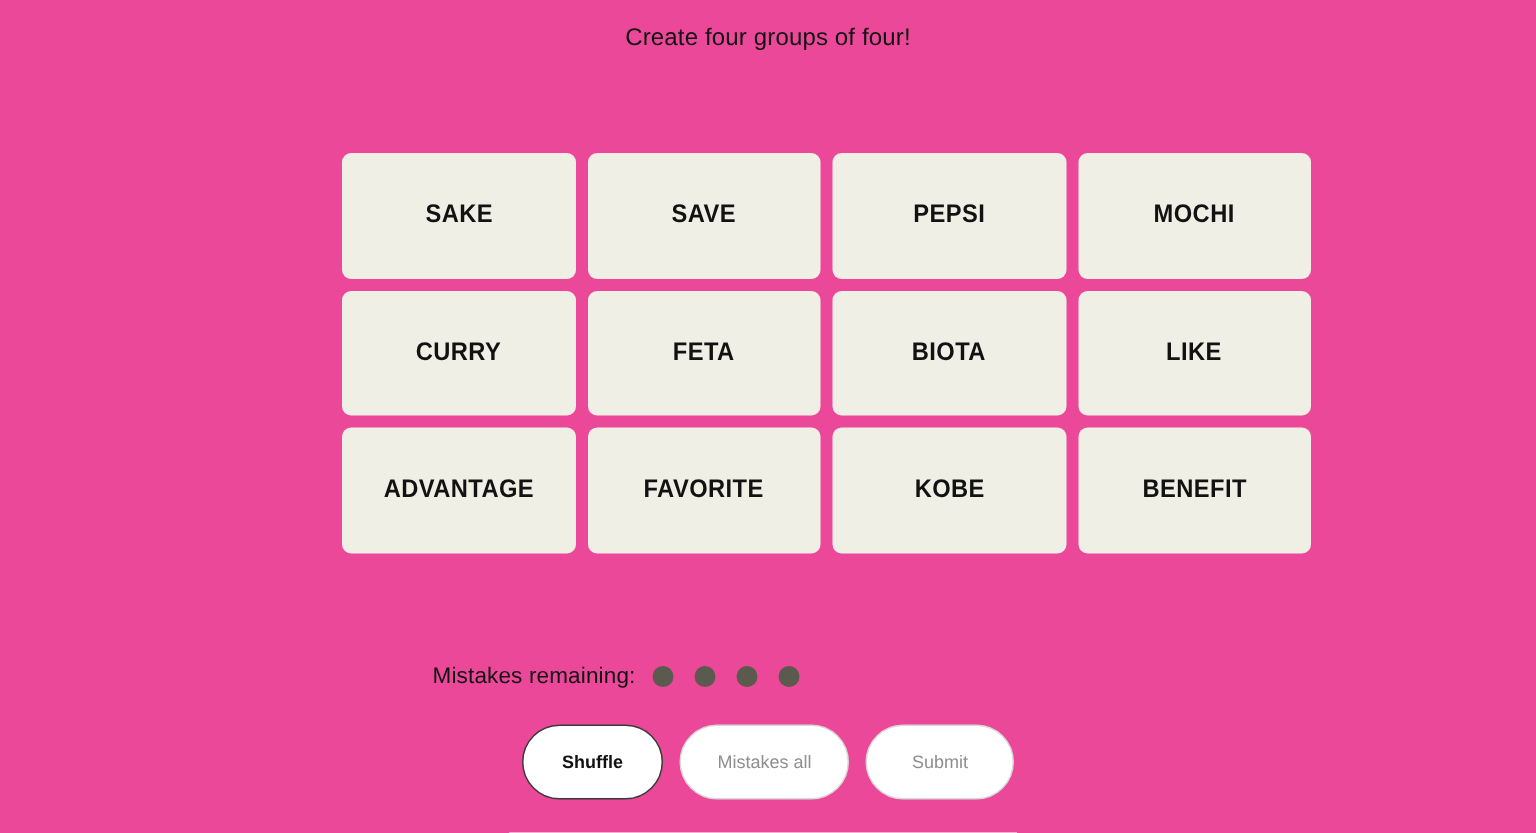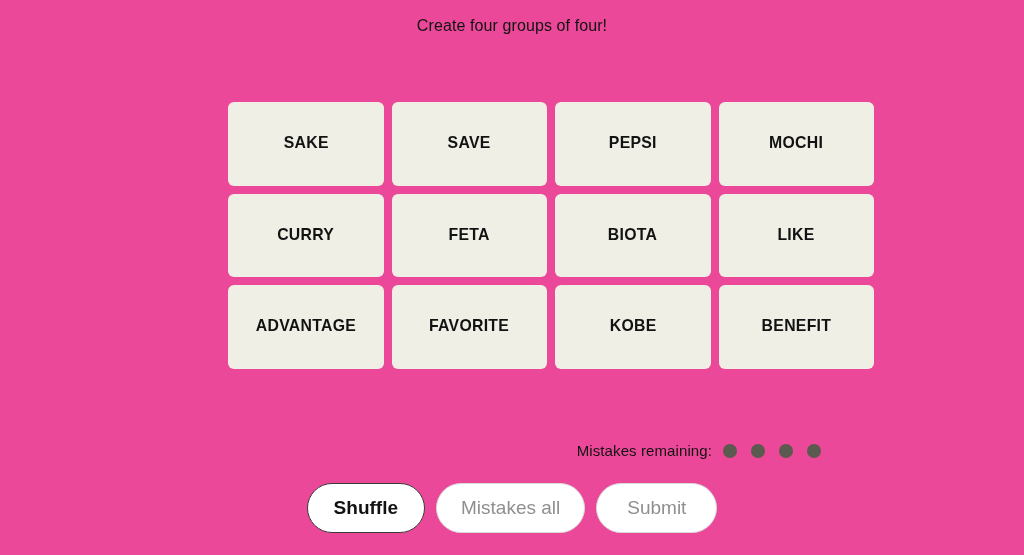--- a/index.html
+++ b/index.html
@@ -76,21 +76,21 @@
 
   
   .mistakes-row {
     position: absolute;
     top: 440px;
     left: 0;
     width: 821px;
     height: 22px;
     display: flex;
     align-items: center;
-    justify-content: flex-end;
+    justify-content: center;
     gap: 11px;
   }
 
   .mistakes-label {
     font-size: 15px;
     color: #121212;
     font-weight: 400;
     line-height: 22px;
     letter-spacing: 0.1px;
   }
@@ -119,21 +119,21 @@
     display: flex;
     align-items: center;
     justify-content: center;
     gap: 11px;
   }
 
   .btn {
     height: 50px;
     border-radius: 25px;
     background: #ffffff;
-    font-size: 19px;
+    font-size: 12px;
     font-family: "Liberation Sans", sans-serif;
     display: flex;
     align-items: center;
     justify-content: center;
     padding: 0 26px;
     white-space: nowrap;
   }
 
   .btn.primary {
     border: 1.6px solid #3a3a3a;

